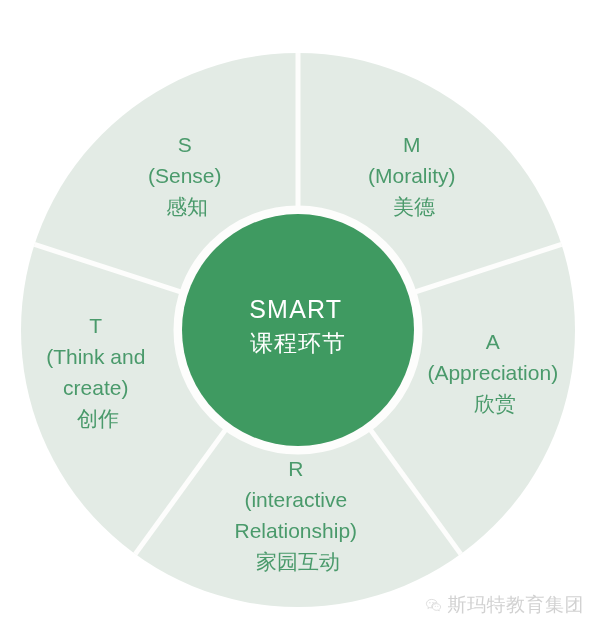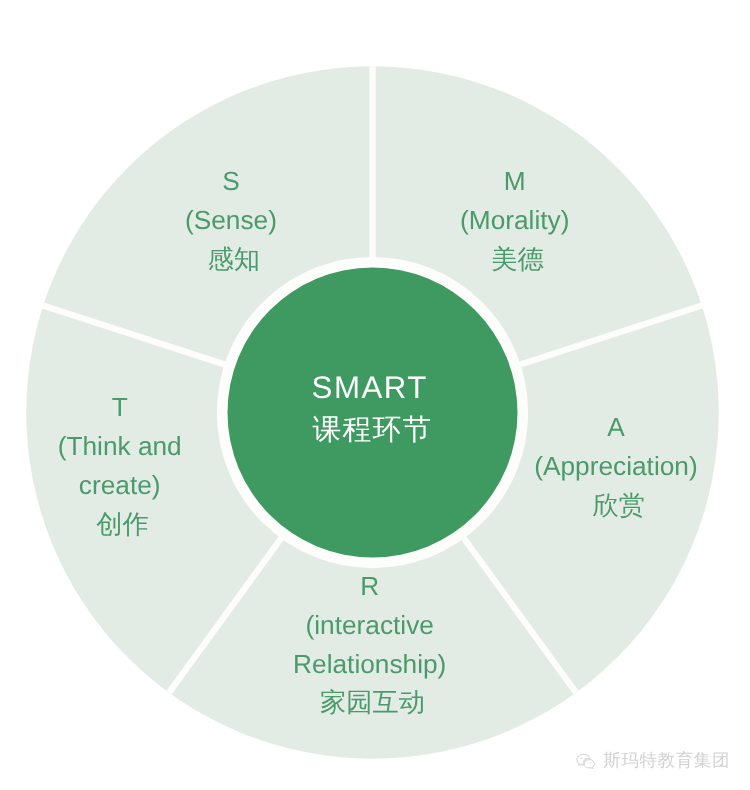--- a/index.html
+++ b/index.html
@@ -59,21 +59,21 @@
     right: 16px;
     bottom: 14px;
     display: flex;
     align-items: center;
     gap: 6px;
     opacity: 0.52;
     user-select: none;
   }
   #watermark .wm-text {
     font-family: "DejaVu Sans", "Liberation Sans", sans-serif;
-    font-size: 14px;
+    font-size: 19px;
     color: #a8a8a8;
     letter-spacing: 0.5px;
     white-space: nowrap;
   }
   #watermark .wm-icon {
     width: 17px;
     height: 17px;
     flex: none;
     display: block;
   }

